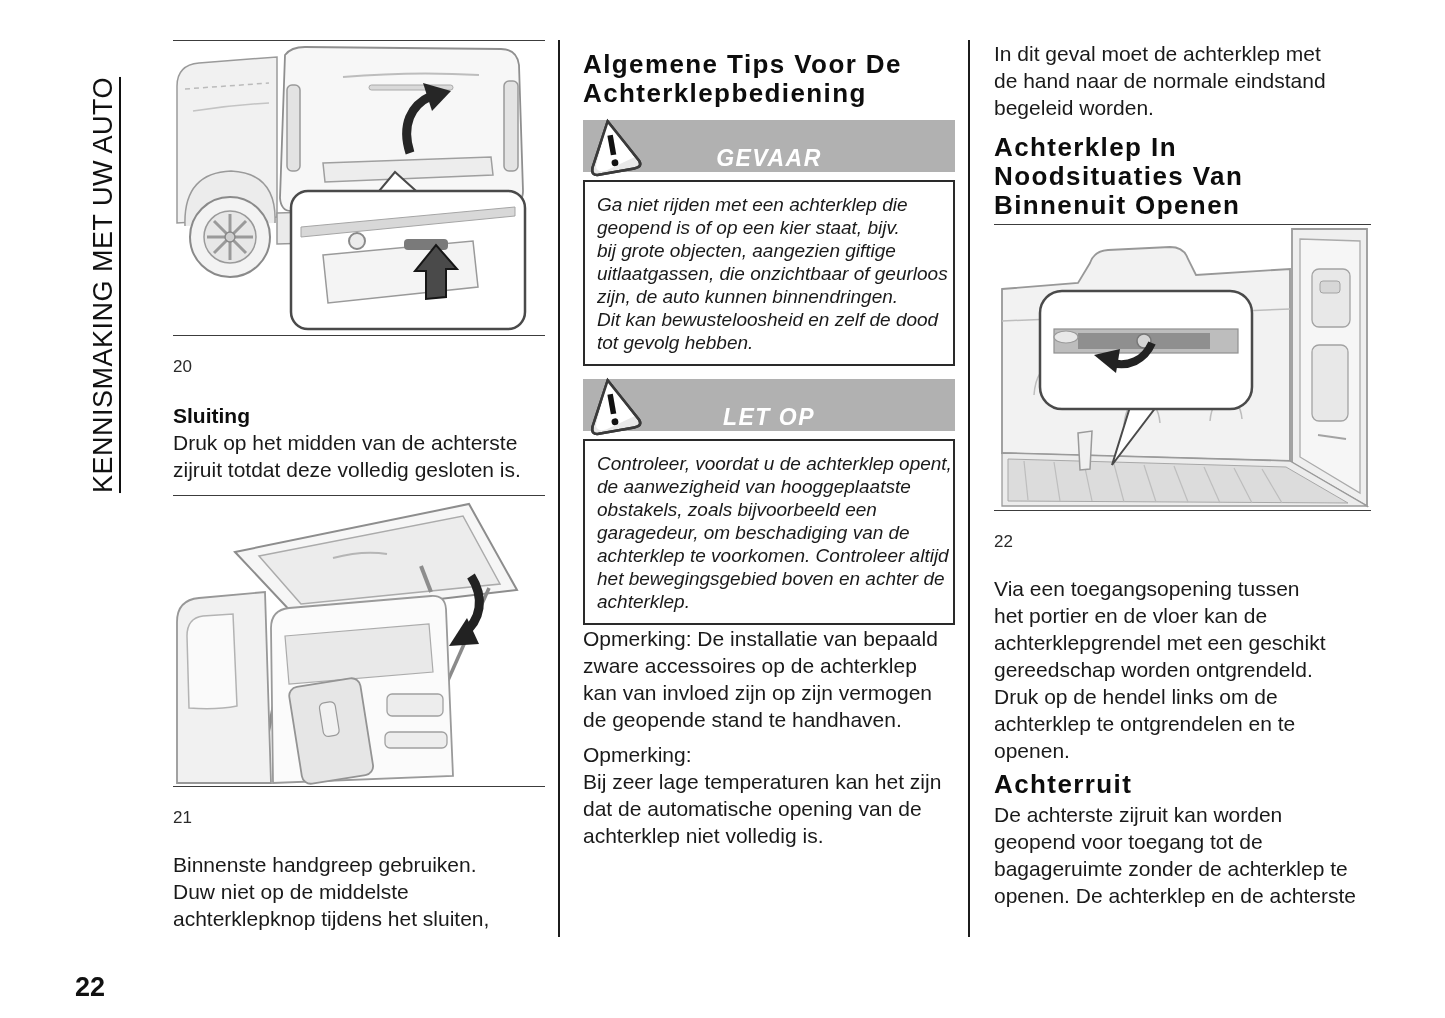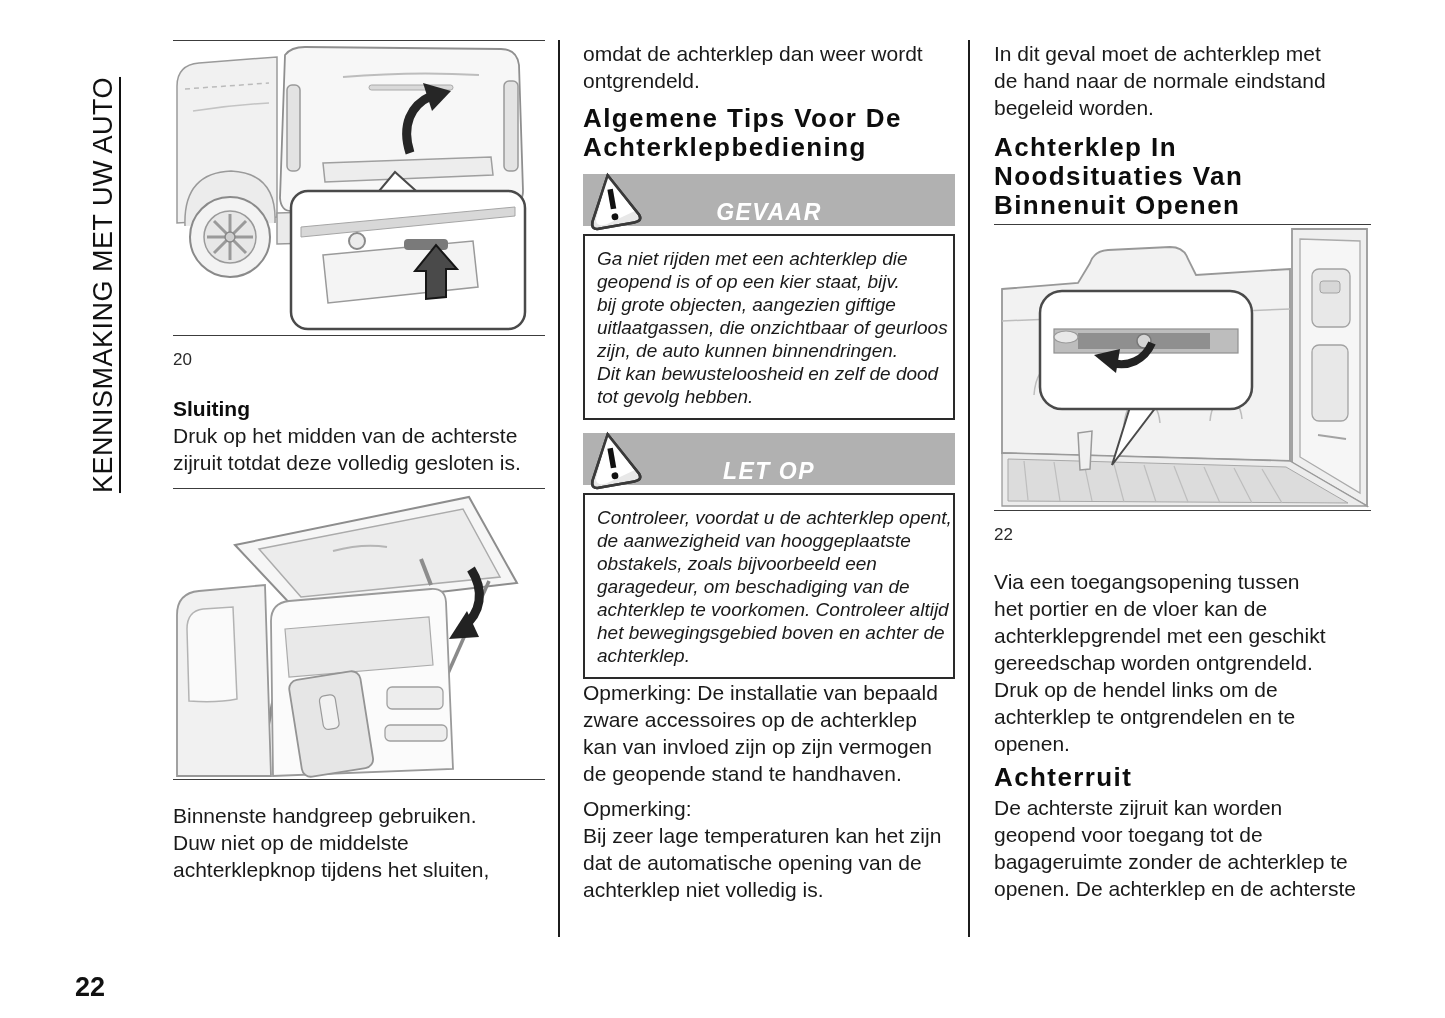--- a/index.html
+++ b/index.html
@@ -34,21 +34,21 @@
   .col2 { left: 583px; width: 372px; }
   .col3 { left: 994px; width: 377px; }
 
   .vline { position: absolute; top: 40px; height: 897px; width: 2px; background: #1c1c1c; }
   .vline1 { left: 558px; }
   .vline2 { left: 968px; }
 
   .body-text { font-size: 21px; line-height: 27px; white-space: pre; color:#1a1a1a; }
   .h-big { font-size: 26px; font-weight: bold; letter-spacing: 1.4px; line-height: 29px; white-space: pre; color:#0d0d0d; }
   .h-small { font-size: 21px; font-weight: bold; line-height: 27px; color:#0d0d0d; }
-  .caption { font-size: 17px; line-height: 22px; color: #2a2a2a; margin-top: 13px; }
+  .caption { font-size: 17px; line-height: 22px; color: #2a2a2a; margin-top: 20px; }
 
   .figure { border-top: 1.5px solid #3c3c3c; border-bottom: 1.5px solid #3c3c3c; background:#fff; }
   .figure svg { display:block; }
 
   .warn-bar {
     position: relative;
     height: 52px;
     background: #b1b1b1;
     display: flex; align-items: flex-end; justify-content: center;
   }
@@ -166,30 +166,29 @@
           <rect x="150" y="206" width="16" height="34" rx="5" fill="#f2f2f2" stroke="#9a9a9a" stroke-width="1.2"></rect>
         </g>
 
         <rect x="214" y="198" width="56" height="22" rx="5" fill="#ededed" stroke="#a0a0a0" stroke-width="1.3"></rect>
         <rect x="212" y="236" width="62" height="16" rx="5" fill="#ededed" stroke="#a0a0a0" stroke-width="1.3"></rect>
 
         <path d="M298 80 C312 102 308 124 290 138" stroke="#222222" stroke-width="9" fill="none"></path>
         <polygon points="276,150 306,148 294,122" fill="#222222"></polygon>
       </svg>
     </div>
+    <div class="caption">21</div>
 
     <div class="body-text mt22">Binnenste handgreep gebruiken.
 Duw niet op de middelste
 achterklepknop tijdens het sluiten,</div>
   </div>
 
   <div class="col col2">
 
-    <div class="body-text">omdat de achterklep dan weer wordt
-ontgrendeld.</div>
 
     <div class="h-big mt10">Algemene Tips Voor De
 Achterklepbediening</div>
 
     <div class="warn-bar mt12">
       <svg class="warn-icon" viewBox="0 0 66 66">
         <g transform="rotate(-10 33 33)">
           <path d="M33 8 L57 52 Q60 59 51 59 L15 59 Q7 59 10 51 Z" fill="#e8e8e8" stroke="#3a3a3a" stroke-width="2.5"></path>
           <path d="M33 8 L53 48 L23 56 Q12 57 14 49 Z" fill="#ffffff" stroke="none"></path>
           <path d="M33 8 L57 52 Q60 59 51 59 L15 59 Q7 59 10 51 Z" fill="none" stroke="#3a3a3a" stroke-width="2.5"></path>

